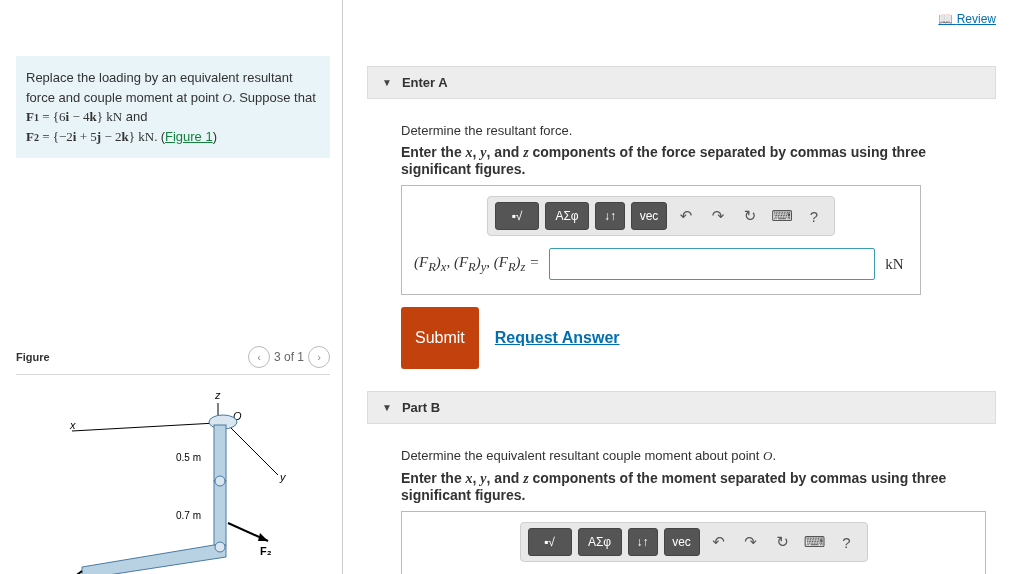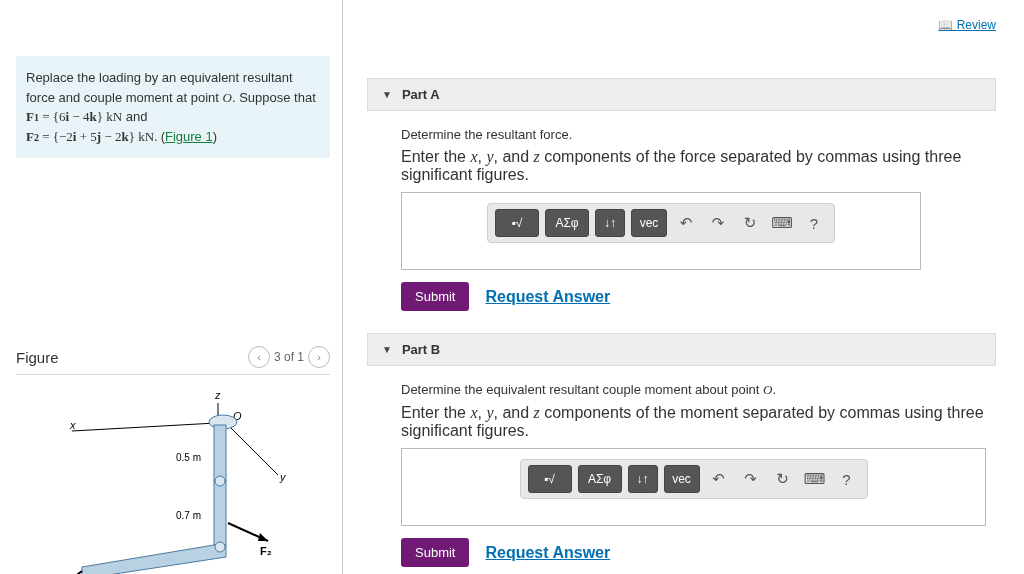--- a/index.html
+++ b/index.html
@@ -1,43 +1,43 @@
 <!DOCTYPE html>
 <html><head>
 <meta charset="utf-8">
 <style>
   *{box-sizing:border-box;margin:0;padding:0}
   body{font-family:Arial,Helvetica,sans-serif;font-size:13px;color:#333;background:#fff;width:1024px;height:574px;overflow:hidden}
   .container{display:flex;height:574px}
   .left{width:342px;padding:12px 12px 4px 16px;flex:none}
   .divider{width:1px;background:#ccc}
   .right{flex:1;padding:0 28px 0 24px;overflow:hidden}
-  .review{text-align:right;color:#016fb1;text-decoration:underline;font-size:12px;padding:18px 0}
+  .review{text-align:right;color:#016fb1;text-decoration:underline;font-size:12px;padding:12px 0}
   .intro-box{background:#e9f4f8;padding:12px 10px;margin-top:44px;line-height:1.5;font-size:13px}
   .fig-head{display:flex;align-items:center;justify-content:space-between;margin-top:188px;border-bottom:1px solid #d8d8d8;padding-bottom:6px}
-  .fig-title{font-weight:normal;font-size:15px}
+  .fig-title{font-weight:bold;font-size:11px}
   .pager{display:flex;align-items:center;gap:4px;color:#666;font-size:12px}
   .pgbtn{width:22px;height:22px;border:1px solid #bbb;border-radius:50%;display:flex;align-items:center;justify-content:center;color:#8a8a8a;background:#fff;font-size:11px}
   .fig-img{margin-top:14px;display:flex;justify-content:center}
   .part-head{background:#ededed;border:1px solid #dcdcdc;padding:8px 14px;display:flex;align-items:center;gap:10px;margin-top:28px}
   .part-head .tri{font-size:10px;color:#444}
   .part-head .lbl{font-weight:bold}
-  .prompt{padding:16px 0 6px 34px}
-  .hint{padding:0 0 8px 34px;font-weight:normal;font-size:16px}
+  .prompt{padding:24px 0 6px 34px}
+  .hint{padding:0 0 8px 34px;font-weight:bold;font-size:14px}
   .ansbox{border:1px solid #b9b9b9;margin-left:34px;padding:10px 12px 14px 12px}
   .toolbar{display:flex;gap:6px;align-items:center;background:#e8e8e8;border:1px solid #cfcfcf;border-radius:4px;padding:5px 7px;margin-bottom:12px;width:max-content}
   .tb{width:36px;height:28px;display:flex;align-items:center;justify-content:center;border:1px solid #8a8a8a;border-radius:3px;background:linear-gradient(#fdfdfd,#e3e3e3);color:#333;font-size:12px}
   .tb.dark{background:#555;color:#fff;border-color:#444;width:44px}
   .tb.icon{background:transparent;border:none;width:26px;font-size:15px;color:#555}
   .ans-row{display:flex;align-items:center;gap:10px;font-family:'Times New Roman',serif}
   .varlabel{font-style:italic;font-size:15px}
   .ans-input{height:32px;border:1px solid #3d9cb3;border-radius:2px;padding:0 6px;font-size:14px;flex:0 0 auto}
   .unit{font-family:'Times New Roman',serif;font-size:15px}
   .btn-row{display:flex;align-items:center;gap:16px;margin:12px 0 0 34px}
-  .submit{background:#701a75;color:#fff;border:none;padding:7px 14px;border-radius:3px;font-size:13px}
+  .submit{background:#c2410c;color:#fff;border:none;padding:22px 14px;border-radius:3px;font-size:16px}
   .req{color:#016fb1;text-decoration:underline;font-weight:bold;font-size:16px}
   a.link{color:#15803d;text-decoration:underline}
   .eq{font-family:'Times New Roman',serif}
   .sub{font-size:10px}
   .math-i{font-style:italic}
 </style>
 </head>
 <body>
 
 <div class="container">
@@ -85,39 +85,44 @@
     </div>
   </div>
 
   <div class="divider"></div>
 
   <div class="right">
     <div class="review">📖 <span>Review</span></div>
 
     <div class="part-head">
       <span class="tri">▼</span>
-      <span class="lbl">Part A</span>
+      <span class="lbl">Enter A</span>
     </div>
     <div class="prompt">Determine the resultant force.</div>
     <div class="hint">
       <span>Enter the </span><span class="eq math-i">x</span>, <span class="eq math-i">y</span>, and <span class="eq math-i">z</span><span> components of the force separated by commas using three significant figures.</span>
     </div>
     <div class="ansbox" style="width:520px">
       <div style="display:flex;justify-content:center">
         <div class="toolbar">
           <div class="tb dark">▪<span>√</span></div>
           <div class="tb dark">ΑΣφ</div>
           <div class="tb dark" style="width:30px">↓↑</div>
           <div class="tb dark" style="width:36px">vec</div>
           <div class="tb icon">↶</div>
           <div class="tb icon">↷</div>
           <div class="tb icon">↻</div>
           <div class="tb icon">⌨</div>
           <div class="tb icon">?</div>
         </div>
+      </div>
+      <div class="ans-row">
+        <span class="varlabel">(<i>F<sub>R</sub></i>)<sub><i>x</i></sub>, (<i>F<sub>R</sub></i>)<sub><i>y</i></sub>, (<i>F<sub>R</sub></i>)<sub><i>z</i></sub> =</span>
+        <input class="ans-input" style="width: 326px;">
+        <span class="unit">kN</span>
       </div>
     </div>
     <div class="btn-row">
       <button class="submit">Submit</button>
       <a href="#" class="req">Request Answer</a>
     </div>
 
     <div class="part-head" style="margin-top:22px">
       <span class="tri">▼</span>
       <span class="lbl">Part B</span>

